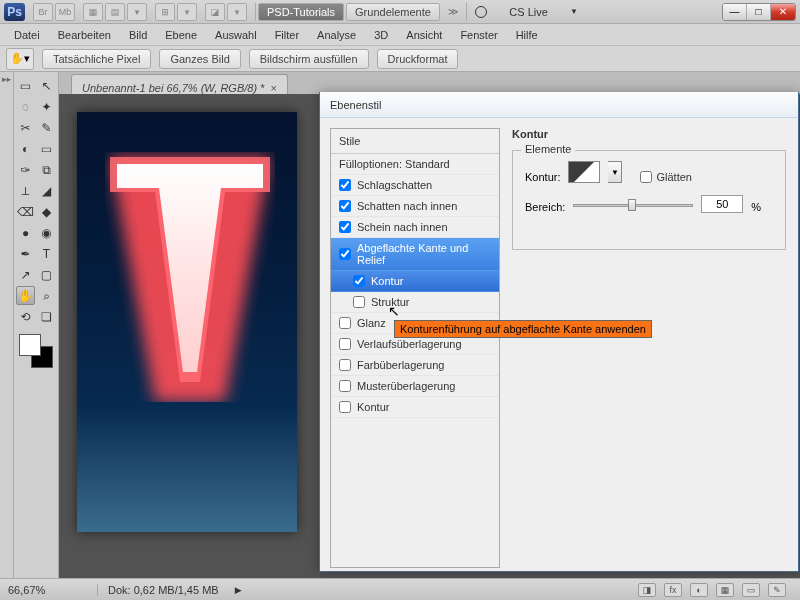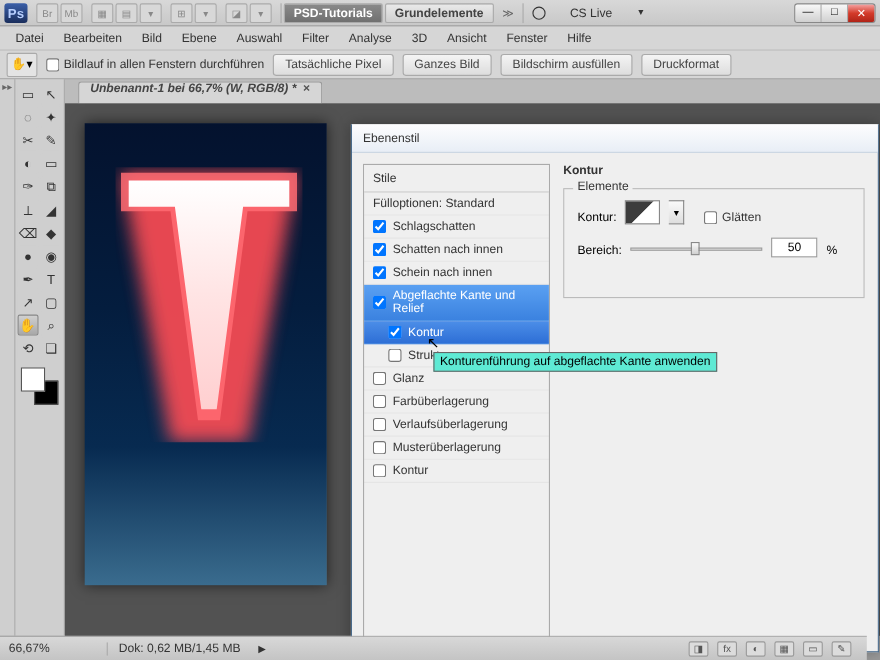--- a/index.html
+++ b/index.html
@@ -3,21 +3,21 @@
 <meta charset="utf-8">
 <style>
 * { margin: 0; padding: 0; box-sizing: border-box; font-family: Tahoma, Arial, sans-serif; font-size: 11px; }
 body { background: #999; width: 800px; height: 600px; overflow: hidden; position: relative; }
 
 
 .topbar { height: 24px; background: linear-gradient(#d8d8d8,#c8c8c8); display: flex; align-items: center; padding: 0 4px; gap: 2px; border-bottom: 1px solid #aaa; }
 .ps-logo { width: 21px; height: 18px; background: linear-gradient(#3b5fa8,#1a2e5c); border-radius: 3px; color: #b8d0ff; font-weight: bold; display: flex; align-items: center; justify-content: center; font-size: 12px; }
 .topbar .sq { width: 20px; height: 18px; border: 1px solid #aaa; border-radius: 2px; background: #d8d8d8; display: flex; align-items: center; justify-content: center; font-size: 9px; color: #888; }
 .topbar .gap { width: 4px; }
-.topbar .preset { height: 18px; padding: 0 8px; background: linear-gradient(#e9e9e9,#d0d0d0); border-radius: 2px; border: 1px solid #aaa; color: #444; display: flex; align-items: center; font-weight: bold; }
+.topbar .preset { height: 18px; padding: 0 8px; background: linear-gradient(#e9e9e9,#d0d0d0); border-radius: 2px; border: 1px solid #aaa; color: #444; display: flex; align-items: center; font-weight: normal; }
 .topbar .preset.active { background: linear-gradient(#8a8a8a,#707070); color: #fff; }
 .topbar .chev { font-size: 10px; color: #666; padding: 0 6px; }
 .cslive { margin-left: 6px; display: flex; align-items: center; gap: 22px; color: #333; }
 .cslive .ring { width: 12px; height: 12px; border: 1px solid #333; border-radius: 50%; }
 .cslive .tri { font-size: 8px; }
 .winbtns { margin-left: auto; display: flex; border: 1px solid #888; border-radius: 3px; overflow: hidden; }
 .winbtn { width: 24px; height: 16px; display: flex; align-items: center; justify-content: center; font-size: 10px; background: linear-gradient(#f8f8f8,#d0d0d0); border-right: 1px solid #aaa; }
 .winbtn.close { background: linear-gradient(#f5a3a3,#d43b2a,#b02418); color: #fff; border-right: 0; }
 
 
@@ -37,29 +37,29 @@
 .tools { width: 45px; background: #cfcfcf; border-right: 1px solid #aaa; padding: 4px 2px; display: flex; flex-direction: column; gap: 2px; }
 .toolrow { display: flex; gap: 2px; }
 .tool { width: 19px; height: 19px; background: #cfcfcf; border: 1px solid transparent; border-radius: 2px; display: flex; align-items: center; justify-content: center; font-size: 12px; color: #333; }
 .tool.sel { border-color: #888; background: linear-gradient(#d0d0d0,#a8a8a8); }
 .swatches { width: 34px; height: 34px; position: relative; margin: 6px 3px; }
 .sw-fg { width: 22px; height: 22px; background: #fff; border: 1px solid #555; position: absolute; top: 0; left: 0; }
 .sw-bg { width: 22px; height: 22px; background: #000; border: 1px solid #555; position: absolute; bottom: 0; right: 0; }
 
 .docarea { flex: 1; background: #999; position: relative; }
 .tabstrip { height: 22px; background: #bcbcbc; display: flex; align-items: flex-end; padding-left: 12px; }
-.doctab { height: 20px; padding: 0 10px; background: #d6d6d6; border: 1px solid #999; border-bottom: 0; border-radius: 3px 3px 0 0; display: flex; align-items: flex-start; gap: 6px; font-style: italic; color: #444; font-weight: bold; }
+.doctab { height: 20px; padding: 0 10px; background: #d6d6d6; border: 1px solid #999; border-bottom: 0; border-radius: 3px 3px 0 0; display: flex; align-items: flex-end; gap: 6px; font-style: italic; color: #444; }
 .doctab .x { font-style: normal; color: #555; }
 .canvaswrap { position: absolute; top: 22px; bottom: 0; left: 0; right: 0; background: #525252; display: flex; align-items: flex-start; justify-content: flex-start; padding: 18px; }
 .canvas { width: 220px; height: 420px; background: linear-gradient(180deg,#04122e,#041d3e 40%,#072a50 70%,#3a6c8e); box-shadow: 0 0 12px rgba(0,0,0,0.6); position: relative; overflow: hidden; }
 .letter { position: absolute; top: 40px; left: 28px; width: 170px; height: 250px; }
 .letter svg { width: 100%; height: 100%; }
 
 
-.dialog { position: absolute; top: 113px; left: 319px; width: 480px; height: 480px; background: #efefef; border: 1px solid #4a6b8c; border-top: 0; box-shadow: 0 0 12px rgba(0,0,0,0.3); }
+.dialog { position: absolute; top: 92px; left: 319px; width: 480px; height: 480px; background: #efefef; border: 1px solid #4a6b8c; border-top: 0; box-shadow: 0 0 12px rgba(0,0,0,0.3); }
 .dlg-title { height: 26px; background: linear-gradient(#fdfdfe,#e8eef6); border-bottom: 1px solid #c8d4e2; display: flex; align-items: center; padding: 0 10px; color: #333; }
 .dlg-body { display: flex; height: calc(100% - 26px); }
 .styles-col { width: 180px; padding: 10px 0 10px 10px; }
 .styles-panel { border: 1px solid #aaa; background: #efefef; height: 440px; }
 .styles-head { padding: 6px 8px; border-bottom: 1px solid #ccc; color: #333; background: #efefef; }
 .style-row { padding: 4px 8px; display: flex; align-items: center; gap: 6px; color: #333; border-bottom: 1px solid rgba(0,0,0,0.04); }
 .style-row.indent { padding-left: 22px; }
 .style-row.section { background: #eaeaea; }
 .style-row.sel { background: linear-gradient(#4c8ee8,#2e6fd6); color: #fff; }
 .style-row.sel2 { background: linear-gradient(#5aa0f2,#3b82e0); color: #fff; }
@@ -70,25 +70,25 @@
 .prop-hdr { font-weight: bold; color: #333; margin-bottom: 10px; }
 .prow { display: flex; align-items: flex-end; gap: 8px; margin-bottom: 12px; }
 .kontur-sw { width: 32px; height: 22px; border: 1px solid #888; background: linear-gradient(135deg,#3c3c3c 0%,#3c3c3c 49%,#fff 51%,#fff 100%); }
 .dd { width: 14px; height: 22px; border: 1px solid #888; border-left: 0; background: linear-gradient(#fafafa,#dedede); display: flex; align-items: center; justify-content: center; }
 .slider { flex: 0 0 120px; height: 16px; display: flex; align-items: center; position: relative; }
 .slider .track { height: 3px; background: linear-gradient(#bbb,#ddd); width: 100%; border: 1px solid #999; }
 .slider .thumb { position: absolute; top: 2px; left: 55px; width: 8px; height: 12px; background: linear-gradient(#fafafa,#d0d0d0); border: 1px solid #888; }
 .numbox { width: 42px; height: 18px; border: 1px solid #999; background: #fff; display: flex; align-items: center; justify-content: center; }
 
 
-.tooltip { position: absolute; top: 320px; left: 394px; background: #5eead4; border: 1px solid #666; padding: 2px 5px; color: #000; white-space: nowrap; z-index: 100; }
+.tooltip { position: absolute; top: 320px; left: 394px; background: #f97316; border: 1px solid #666; padding: 2px 5px; color: #000; white-space: nowrap; z-index: 100; }
 .cursor { position: absolute; top: 303px; left: 388px; z-index: 101; font-size: 14px; color: #000; }
 
 
-.status { position: absolute; bottom: 0; left: 0; right: 12px; height: 22px; background: linear-gradient(#d8d8d8,#c4c4c4); display: flex; align-items: center; border-top: 1px solid #aaa; }
+.status { position: absolute; bottom: 0; left: 0; right: 0; height: 22px; background: linear-gradient(#d8d8d8,#c4c4c4); display: flex; align-items: center; border-top: 1px solid #aaa; }
 .status .zoom { width: 98px; padding: 0 8px; border-right: 1px solid #aaa; color: #333; }
 .status .doksize { padding: 0 10px; color: #333; }
 .status .tri { font-size: 9px; color: #333; padding: 0 6px; }
 .status .panelicons { margin-left: auto; display: flex; gap: 8px; padding: 0 14px; }
 .status .picon { width: 18px; height: 14px; border: 1px solid #999; border-radius: 2px; background: #dcdcdc; display: flex; align-items: center; justify-content: center; font-size: 9px; color: #555; }
 </style>
 </head>
 <body>
 
 <div class="topbar">
@@ -133,24 +133,20 @@
   <span>Filter</span>
   <span>Analyse</span>
   <span>3D</span>
   <span>Ansicht</span>
   <span>Fenster</span>
   <span>Hilfe</span>
 </div>
 
 <div class="optbar">
   <div class="toolcur">✋▾</div>
-  <label class="chk">
-    <input type="checkbox" style="">
-    <span>Bildlauf in allen Fenstern durchführen</span>
-  </label>
   <div class="btn">Tatsächliche Pixel</div>
   <div class="btn">Ganzes Bild</div>
   <div class="btn">Bildschirm ausfüllen</div>
   <div class="btn">Druckformat</div>
 </div>
 
 <div class="work">
   <div class="toolgutter">
     <div style="height:14px;display:flex;align-items:center;justify-content:center;color:#666;font-size:9px">▸▸</div>
   </div>
@@ -272,25 +268,25 @@
             <div class="style-row indent">
               <input type="checkbox" style="">
               <span>Struktur</span>
             </div>
             <div class="style-row">
               <input type="checkbox" style="">
               <span>Glanz</span>
             </div>
             <div class="style-row">
               <input type="checkbox" style="">
+              <span>Verlaufsüberlagerung</span>
+            </div>
+            <div class="style-row">
+              <input type="checkbox" style="">
               <span>Farbüberlagerung</span>
-            </div>
-            <div class="style-row">
-              <input type="checkbox" style="">
-              <span>Verlaufsüberlagerung</span>
             </div>
             <div class="style-row">
               <input type="checkbox" style="">
               <span>Musterüberlagerung</span>
             </div>
             <div class="style-row">
               <input type="checkbox" style="">
               <span>Kontur</span>
             </div>
           </div>

